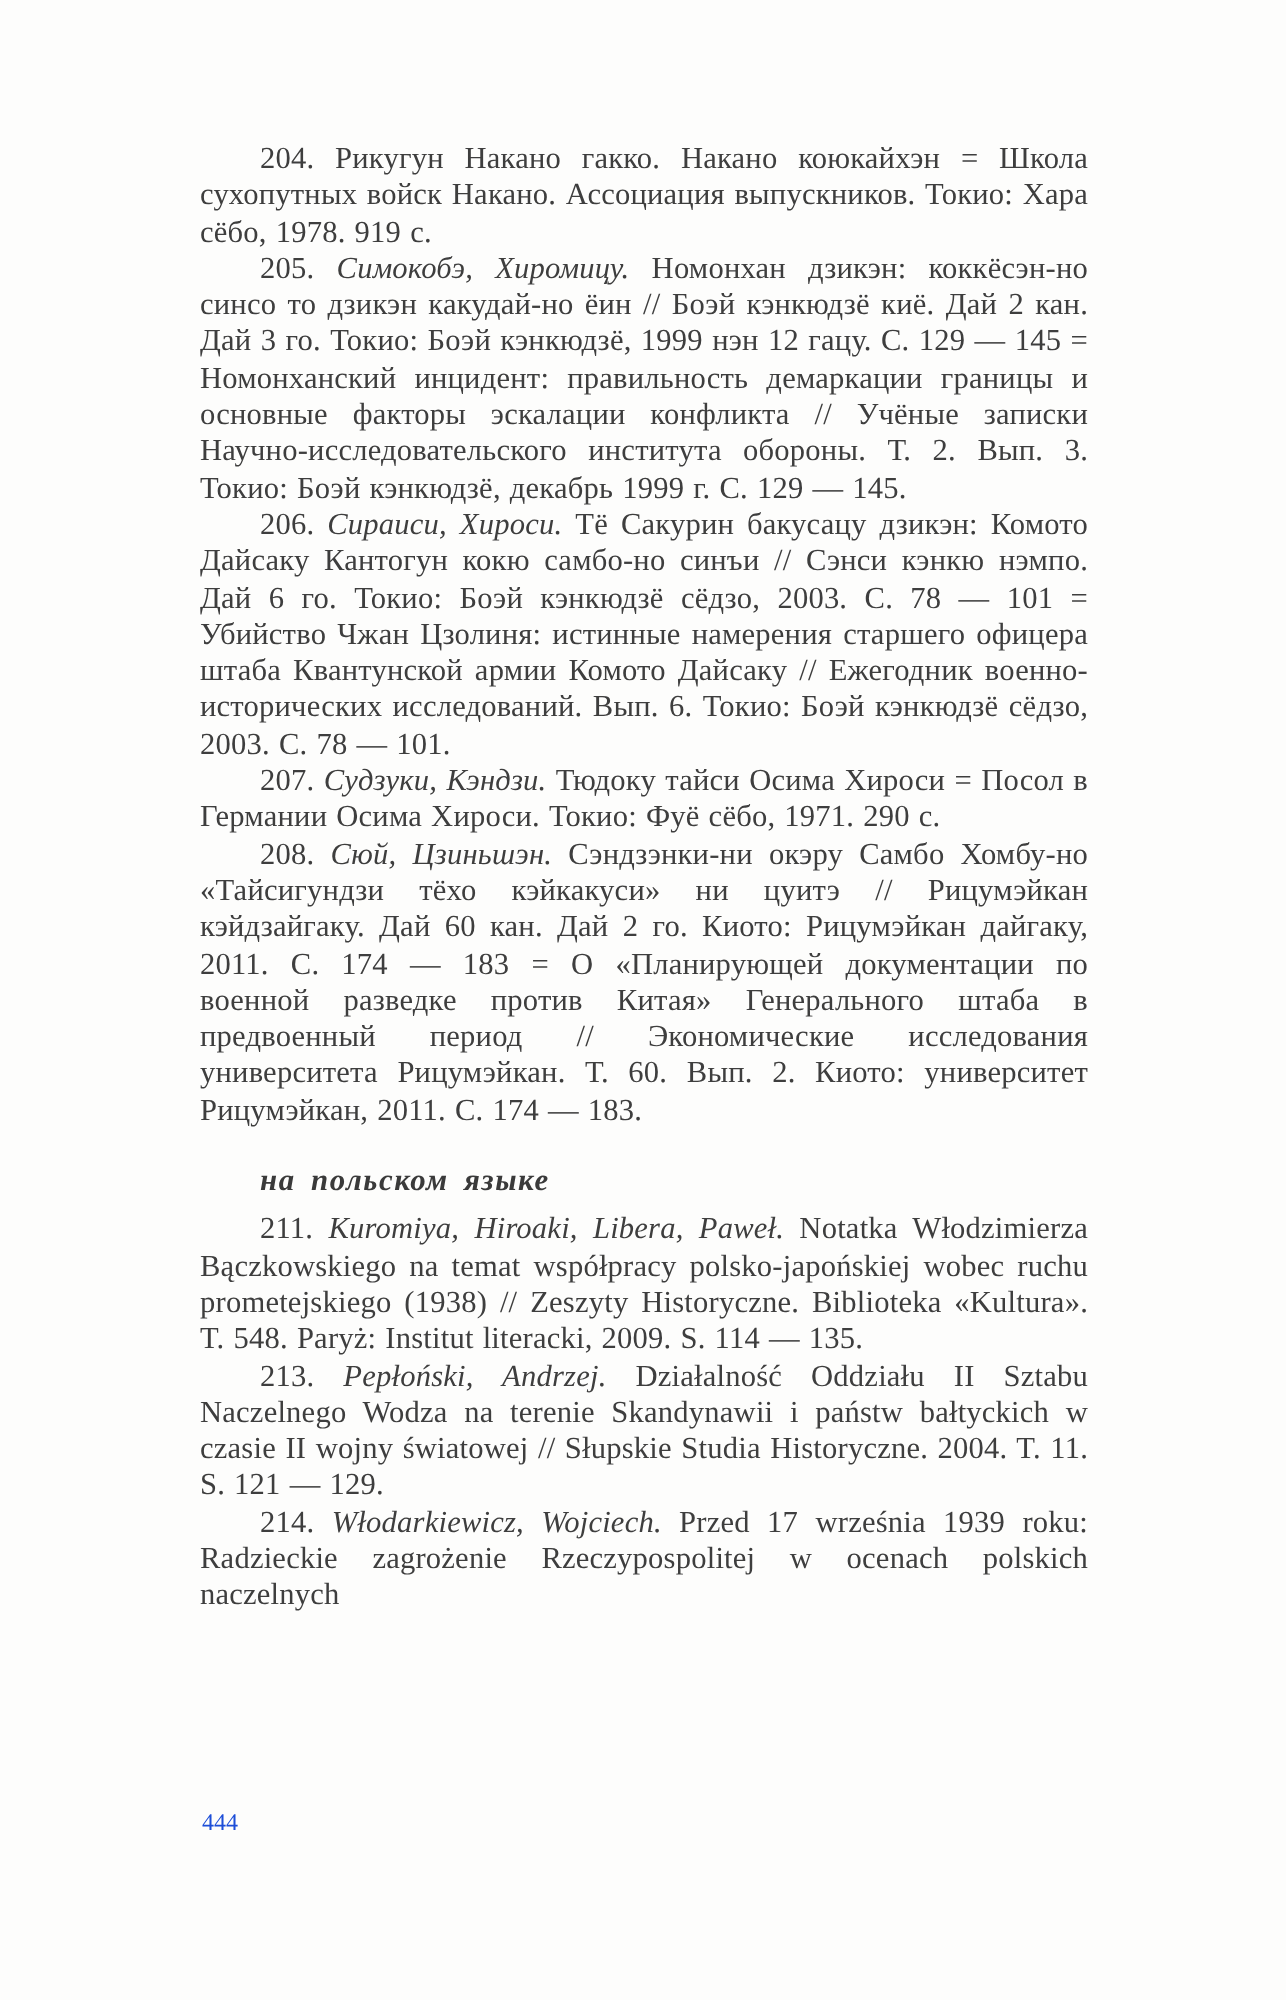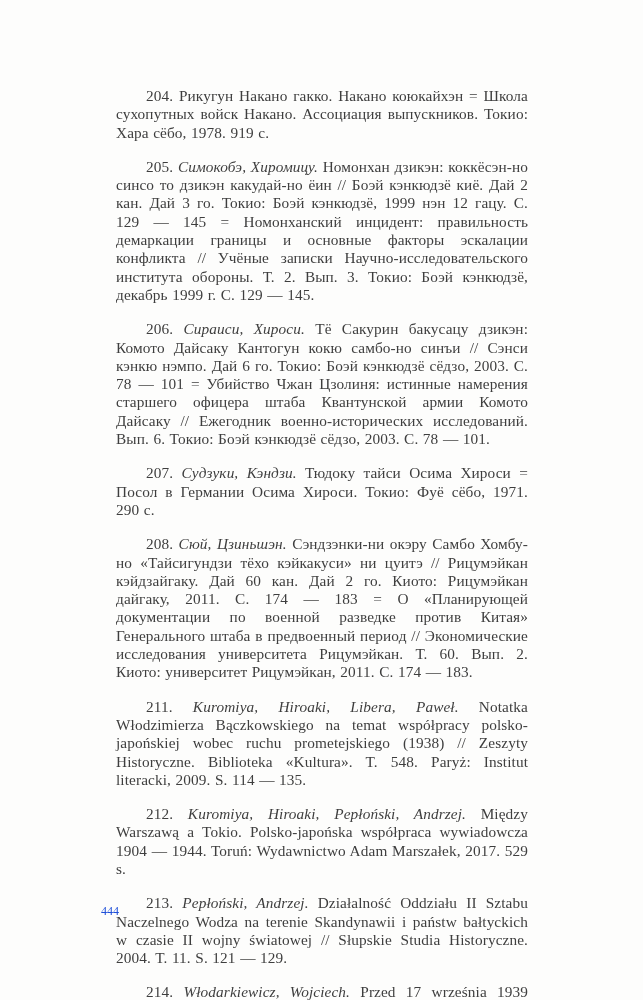--- a/index.html
+++ b/index.html
@@ -17,21 +17,21 @@
     inset: 0;
     background: #fdfdfc;
   }
   .content {
     position: absolute;
     left: 100px;
     top: 71px;
     width: 444px;
   }
   p.entry {
-    margin: 16px;
+    margin: 0;
     text-align: justify;
     text-indent: 30px;
     font-size: 15.3px;
     line-height: 18.3px;
     letter-spacing: 0.1px;
     word-spacing: 0.6px;
   }
   .author { font-style: italic; }
   h2.section-header {
     margin: 17px 0 6px 0;
@@ -63,25 +63,25 @@
 
     <p class="entry"><span>205. </span><span class="author">Симокобэ, Хиромицу.</span><span> Номонхан дзикэн: коккёсэн-но синсо то дзикэн какудай-но ёин // Боэй кэнкюдзё киё. Дай 2 кан. Дай 3 го. Токио: Боэй кэнкюдзё, 1999 нэн 12 гацу. С. 129 — 145 = Номонханский инцидент: правильность демаркации границы и основные факторы эскалации конфликта // Учёные записки Научно-исследовательского института обороны. Т. 2. Вып. 3. Токио: Боэй кэнкюдзё, декабрь 1999 г. С. 129 — 145.</span></p>
 
     <p class="entry"><span>206. </span><span class="author">Сираиси, Хироси.</span><span> Тё Сакурин бакусацу дзикэн: Комото Дайсаку Кантогун кокю самбо-но синъи // Сэнси кэнкю нэмпо. Дай 6 го. Токио: Боэй кэнкюдзё сёдзо, 2003. С. 78 — 101 = Убийство Чжан Цзолиня: истинные намерения старшего офицера штаба Квантунской армии Комото Дайсаку // Ежегодник военно-исторических исследований. Вып. 6. Токио: Боэй кэнкюдзё сёдзо, 2003. С. 78 — 101.</span></p>
 
     <p class="entry"><span>207. </span><span class="author">Судзуки, Кэндзи.</span><span> Тюдоку тайси Осима Хироси = Посол в Германии Осима Хироси. Токио: Фуё сёбо, 1971. 290 с.</span></p>
 
     <p class="entry"><span>208. </span><span class="author">Сюй, Цзиньшэн.</span><span> Сэндзэнки-ни окэру Самбо Хомбу-но «Тайсигундзи тёхо кэйкакуси» ни цуитэ // Рицумэйкан кэйдзайгаку. Дай 60 кан. Дай 2 го. Киото: Рицумэйкан дайгаку, 2011. С. 174 — 183 = О «Планирующей документации по военной разведке против Китая» Генерального штаба в предвоенный период // Экономические исследования университета Рицумэйкан. Т. 60. Вып. 2. Киото: университет Рицумэйкан, 2011. С. 174 — 183.</span></p>
 
 
+    <h2 class="section-header">на польском языке</h2>
 
 
     <p class="entry"><span>211. </span><span class="author">Kuromiya, Hiroaki, Libera, Paweł.</span><span> Notatka Włodzimierza Bączkowskiego na temat współpracy polsko-japońskiej wobec ruchu prometejskiego (1938) // Zeszyty Historyczne. Biblioteka «Kultura». T. 548. Paryż: Institut literacki, 2009. S. 114 — 135.</span></p>
 
-    <p class="entry"><span>212. </span><span class="author">Kuromiya, Hiroaki, Pepłoński, Andrzej.</span><span> Między Warszawą a Tokio. Polsko-japońska współpraca wywiadowcza 1904 — 1944. Toruń: Wydawnictwo Adam Marszałek, 2017. 529 s.</span></p>
 
     <p class="entry"><span>213. </span><span class="author">Pepłoński, Andrzej.</span><span> Działalność Oddziału II Sztabu Naczelnego Wodza na terenie Skandynawii i państw bałtyckich w czasie II wojny światowej // Słupskie Studia Historyczne. 2004. T. 11. S. 121 — 129.</span></p>
 
     <p class="entry"><span>214. </span><span class="author">Włodarkiewicz, Wojciech.</span><span> Przed 17 września 1939 roku: Radzieckie zagrożenie Rzeczypospolitej w ocenach polskich naczelnych</span></p>
 
   </div>
 
   <div class="page-number">444</div>
 </div>
 

